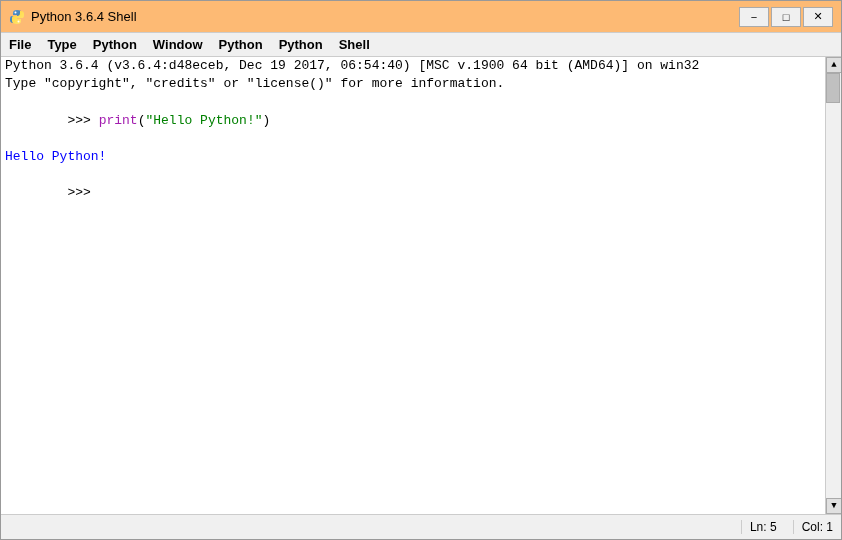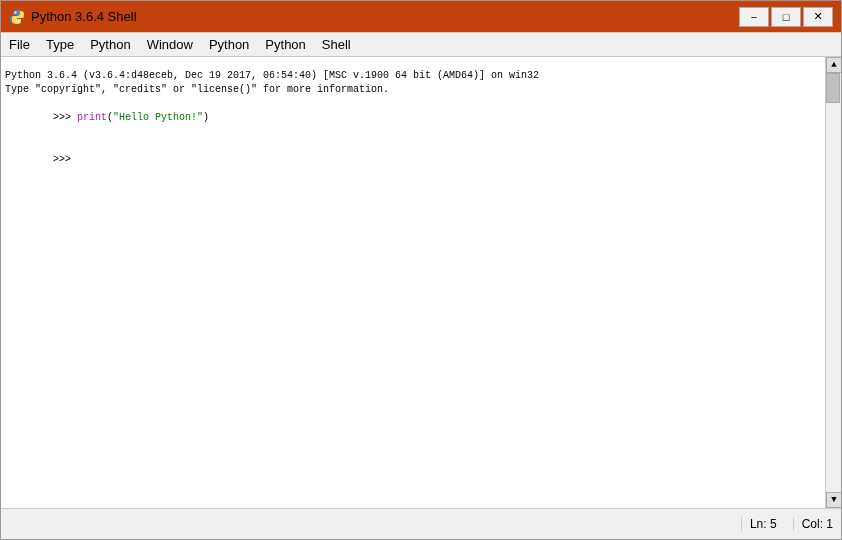--- a/index.html
+++ b/index.html
@@ -20,21 +20,21 @@
     .window {
       width: 842px;
       height: 540px;
       background: #ffffff;
       border: 1px solid #999;
       display: flex;
       flex-direction: column;
     }
 
     .title-bar {
-      background: #c2410c;
+      background: #fdba74;
       height: 32px;
       display: flex;
       align-items: center;
       padding: 0 8px;
       border-bottom: 1px solid #ccc;
       flex-shrink: 0;
     }
 
     .title-bar-icon {
       width: 16px;
@@ -78,35 +78,36 @@
       font-family: 'Segoe UI', Arial, sans-serif;
       font-size: 13px;
     }
 
     .menu-item {
       padding: 2px 8px;
       cursor: pointer;
       height: 100%;
       display: flex;
       align-items: center;
+      font-weight: bold;
     }
 
     .content-area {
       display: flex;
       flex: 1;
       overflow: hidden;
     }
 
     .shell-output {
       flex: 1;
       background: #ffffff;
-      padding: 12px 4px;
+      padding: 0 4px;
       overflow-y: auto;
       font-family: 'Courier New', Courier, monospace;
-      font-size: 10px;
+      font-size: 13px;
       color: #000;
       line-height: 1.4;
     }
 
     .scrollbar {
       width: 16px;
       background: #f0f0f0;
       border-left: 1px solid #ccc;
       display: flex;
       flex-direction: column;
@@ -136,21 +137,21 @@
       height: 30px;
       background: #c0c0c0;
       border: 1px solid #aaa;
       position: absolute;
       top: 0;
       left: 0;
     }
 
     .status-bar {
       background: #f0f0f0;
-      height: 31px;
+      height: 25px;
       border-top: 1px solid #ccc;
       display: flex;
       align-items: center;
       justify-content: flex-end;
       padding: 0 8px;
       font-family: 'Segoe UI', Arial, sans-serif;
       font-size: 12px;
       color: #000;
       flex-shrink: 0;
       gap: 16px;
@@ -219,20 +220,21 @@
     <div class="menu-item">Shell</div>
   </div>
 
   <div class="content-area">
     <div class="shell-output">
       <div class="output-line info-text">Python 3.6.4 (v3.6.4:d48eceb, Dec 19 2017, 06:54:40) [MSC v.1900 64 bit (AMD64)] on win32</div>
       <div class="output-line info-text">Type "copyright", "credits" or "license()" for more information.</div>
       <div class="output-line">
         <span class="prompt-symbol">&gt;&gt;&gt; </span><span style="color:#a21caf;">print</span><span>(</span><span style="color:#008000;">"Hello Python!"</span><span>)</span>
       </div>
+      <div class="output-line output-text">Hello Python!</div>
       <div class="output-line">
         <span class="prompt-symbol">&gt;&gt;&gt; </span>
       </div>
     </div>
 
     <div class="scrollbar">
       <div class="scrollbar-btn">▲</div>
       <div class="scrollbar-track">
         <div class="scrollbar-thumb"></div>
       </div>

